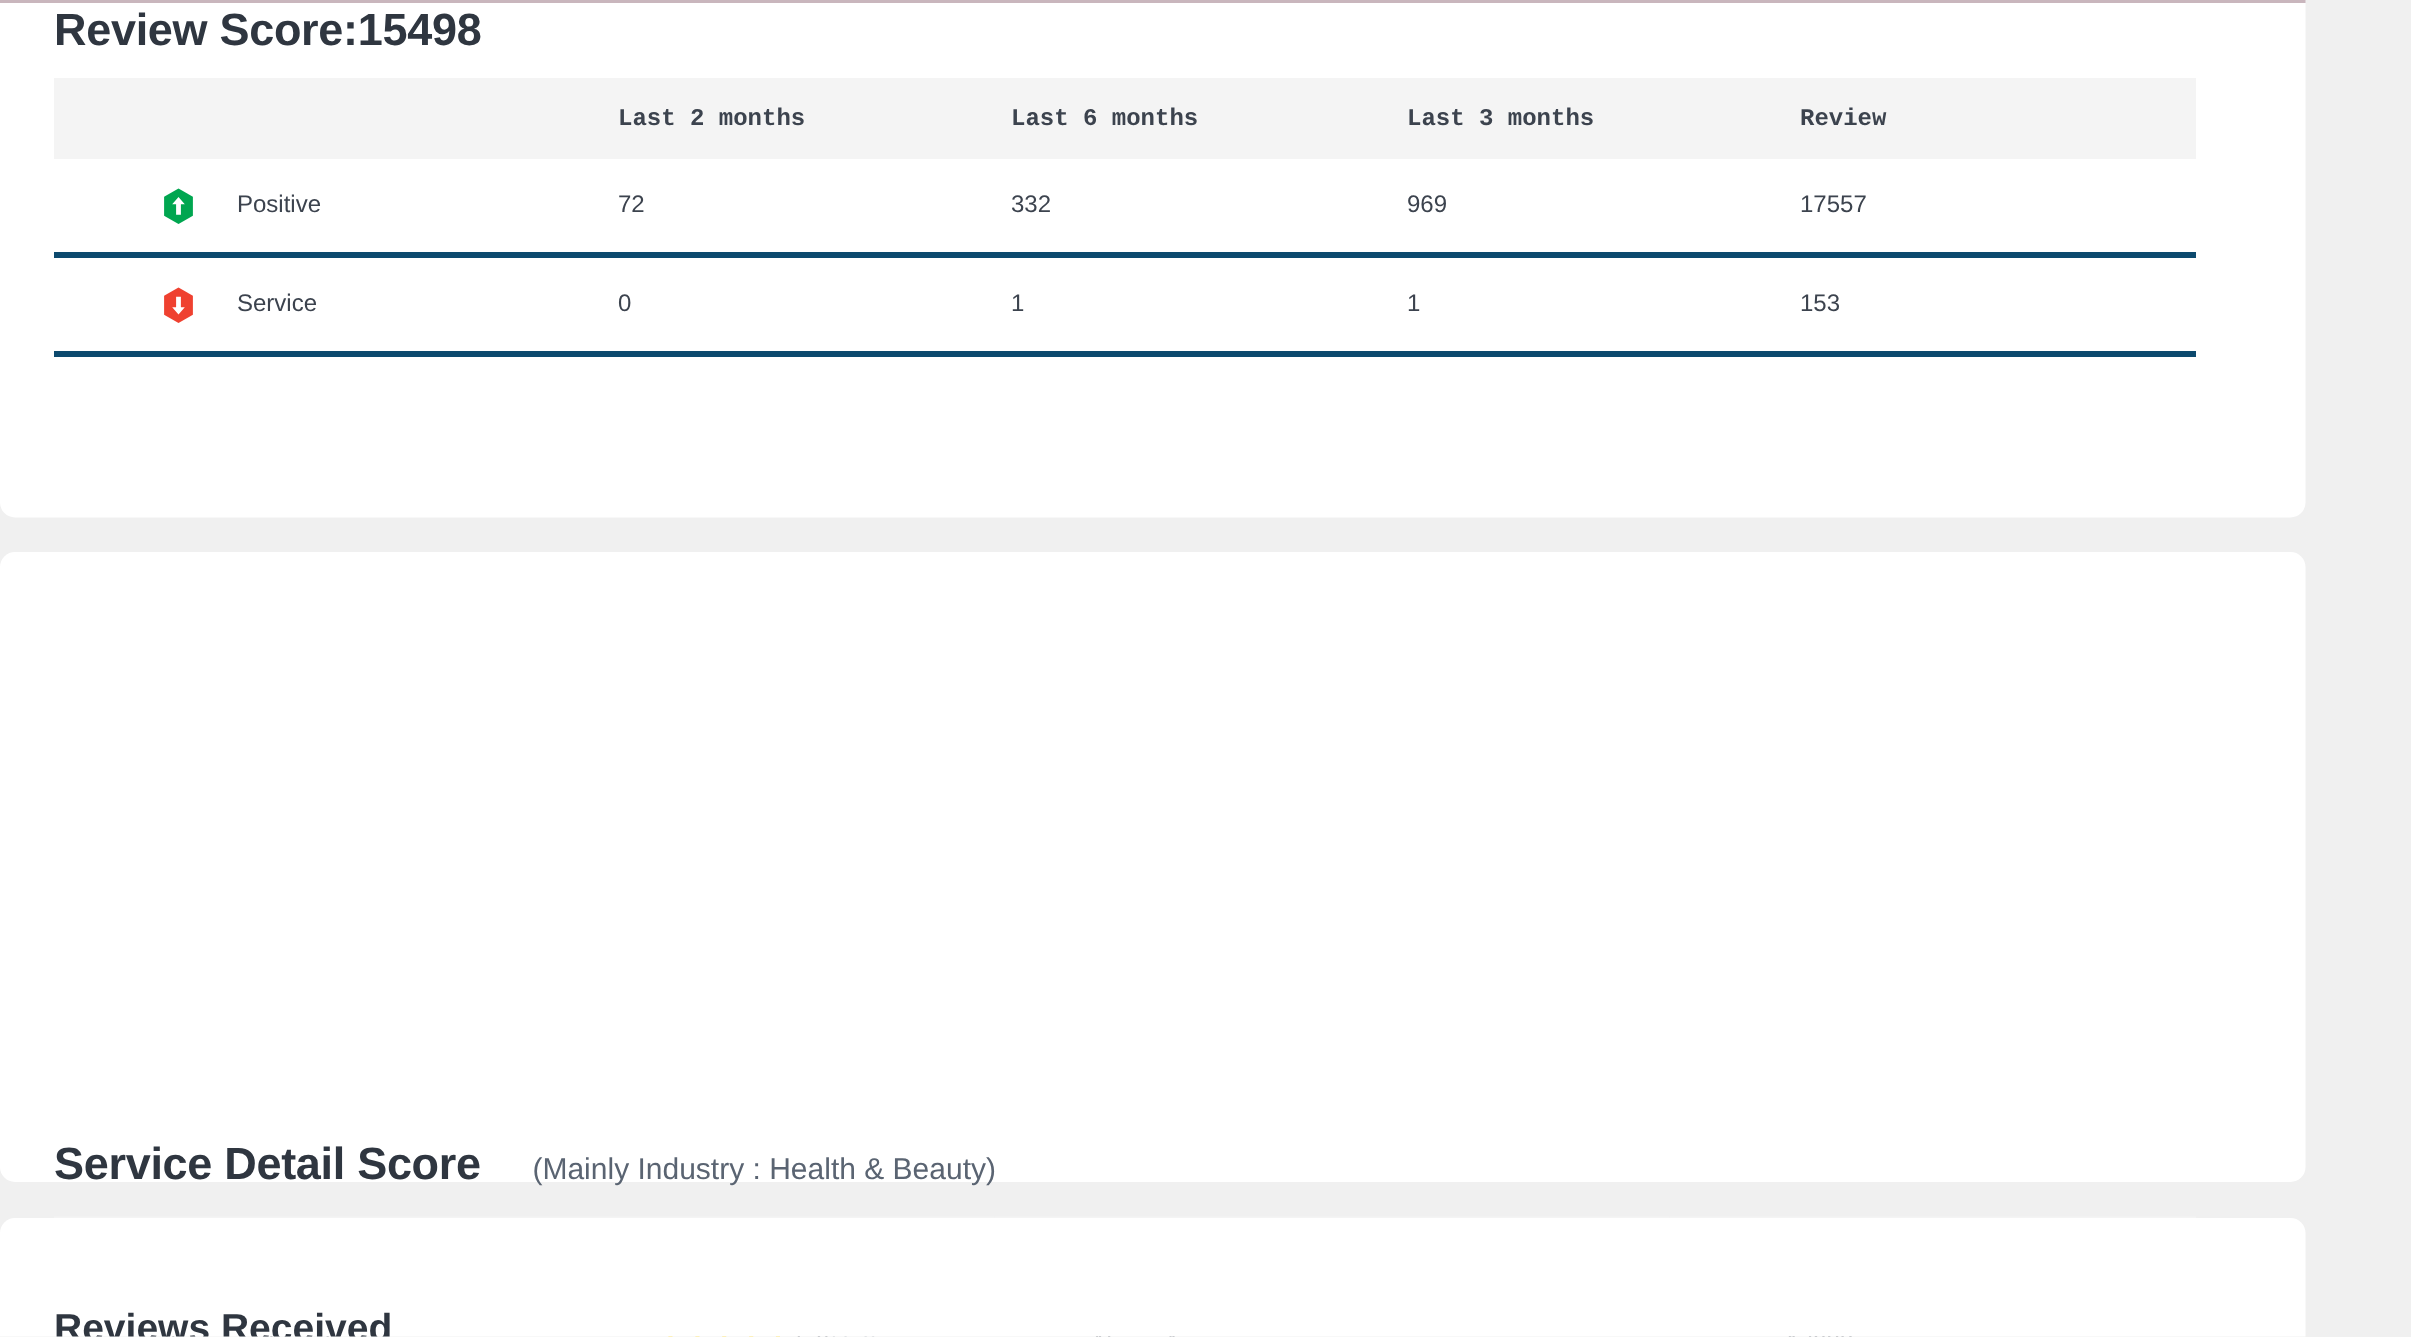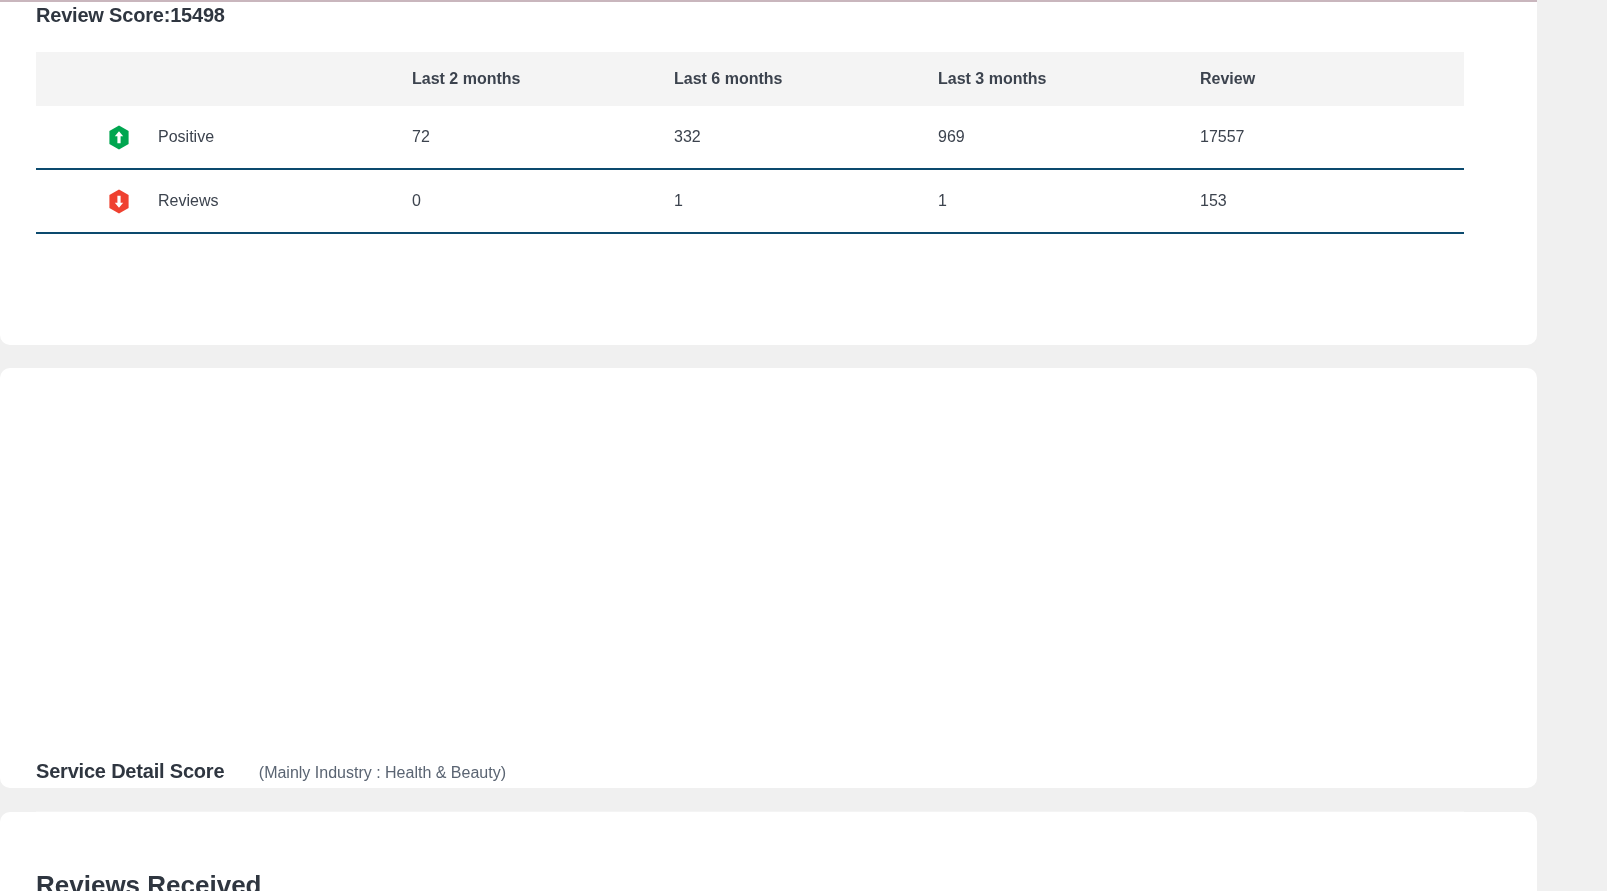--- a/index.html
+++ b/index.html
@@ -28,30 +28,30 @@
     width: 1537px;
     background: #ffffff;
     border-radius: 0 0 10px 10px;
     box-sizing: border-box;
   }
   #card-review   { top: 2px;   height: 343px; }
   #card-service  { top: 368px; height: 420px; border-radius: 10px; }
   #card-reviews  { top: 812px; height: 120px; border-radius: 10px 10px 0 0; }
 
   .section-title {
-    font-size: 20px;
+    font-size: 30px;
     font-weight: bold;
     color: #2f3640;
     letter-spacing: -0.2px;
     margin: 0;
     display: inline-block;
     vertical-align: baseline;
   }
   .section-sub {
-    font-size: 16px;
+    font-size: 20px;
     color: #5a6472;
     display: inline-block;
     margin-left: 30px;
     vertical-align: baseline;
   }
 
   
   table {
     border-collapse: collapse;
     width: 1428px;
@@ -59,28 +59,29 @@
   }
   th {
     background: #f4f4f4;
     font-size: 16px;
     font-weight: bold;
     color: #3c434e;
     text-align: left;
     height: 54px;
     padding: 0;
     vertical-align: middle;
+    font-family: Liberation Mono, monospace;
   }
   td {
     font-size: 16px;
     color: #3c434e;
     height: 62px;
     padding: 0;
     vertical-align: middle;
-    border-bottom: 2px solid #0c4a6e;
+    border-bottom: 4px solid #0c4a6e;
   }
 
   
   #review-table { position: absolute; left: 36px; top: 50px; }
   #review-table col.c-icon   { width: 122px; }
   #review-table col.c-label  { width: 254px; }
   #review-table col.c-m2     { width: 262px; }
   #review-table col.c-m6     { width: 264px; }
   #review-table col.c-m12    { width: 262px; }
   #review-table col.c-total  { width: 264px; }
@@ -215,21 +216,21 @@
       </tr>
       <tr>
         <td>
           <span class="sentiment-icon">
             <svg class="hexwrap" viewBox="0 0 22 25" xmlns="http://www.w3.org/2000/svg">
               <path d="M11 0.6 L20.6 6.1 L20.6 18.9 L11 24.4 L1.4 18.9 L1.4 6.1 Z" fill="#ef4130"></path>
               <path d="M11 18.7 L6.8 13.8 L9.4 13.8 L9.4 6.8 L12.6 6.8 L12.6 13.8 L15.2 13.8 Z" fill="#ffffff"></path>
             </svg>
           </span>
         </td>
-        <td class="label-cell">Reviews</td>
+        <td class="label-cell">Service</td>
         <td>0</td>
         <td>1</td>
         <td>1</td>
         <td>153</td>
       </tr>
     </tbody>
   </table>
 </div>
 
 <div class="card" id="card-service">

